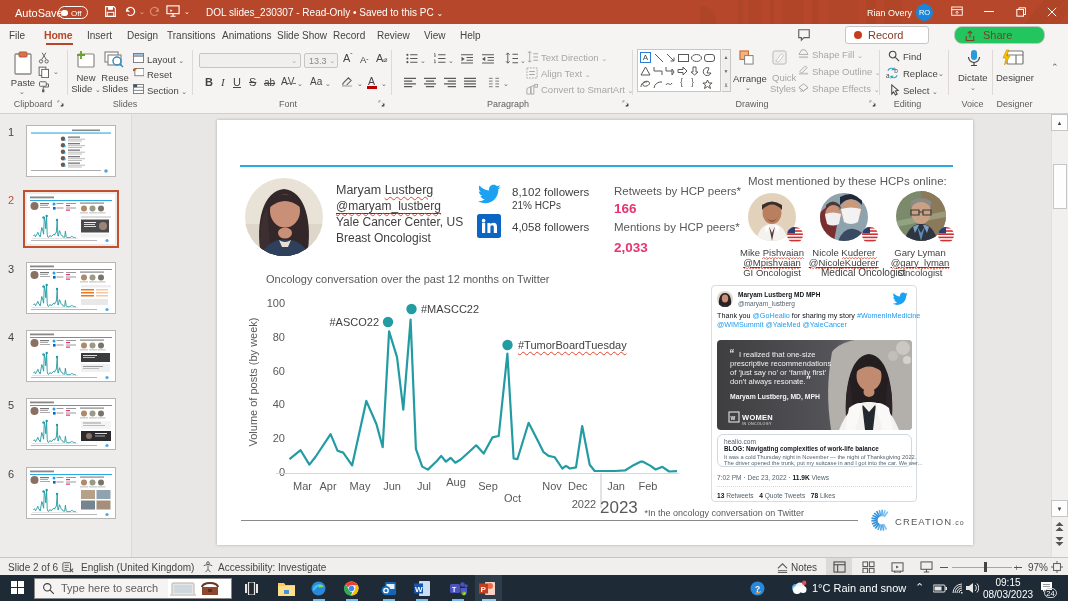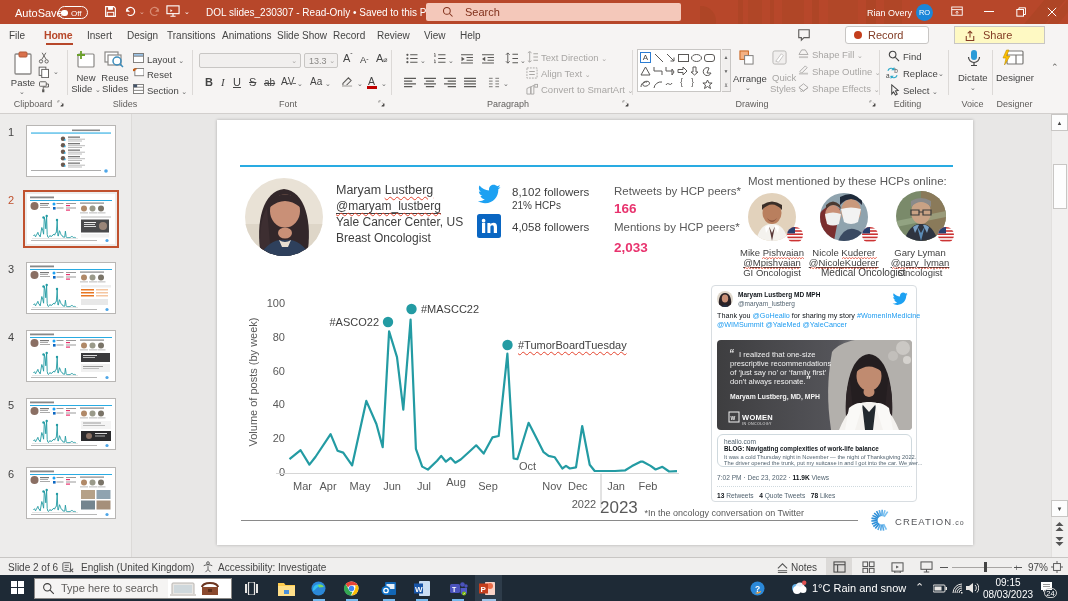--- a/index.html
+++ b/index.html
@@ -37,27 +37,20 @@
       <path d="M13 8a5 5 0 1 0-1.5 3.5" fill="none" stroke="#D88C74" stroke-width="1.5"></path>
       <path d="M13 4v4.4H8.6z" fill="#D88C74"></path>
     </svg>
   <svg class="abs" style="left:166px;top:5px" width="14" height="13" viewBox="0 0 16 15">
       <rect x="1" y="1" width="14" height="9" fill="none" stroke="#fff" stroke-width="1.3"></rect>
       <path d="M8 10v3M5 13h6" stroke="#fff" stroke-width="1.3"></path>
       <path d="M5 5l2.5 1.5L5 8z" fill="#fff"></path>
     </svg>
   <div class="abs car" style="left:184px;top:8px;color:#fff">⌄</div>
   <div class="abs" style="left:206px;top:7px;white-space:nowrap;color:#fff;font-size:10px">DOL slides_230307  -  Read-Only  •  Saved to this PC <span style="font-size:8px">⌄</span></div>
-  <div class="abs" style="left:426px;top:3px;width:255px;height:18px;background:#F4C8BA;border-radius:2px">
-    <svg class="abs" style="left:16px;top:3px" width="12" height="12" viewBox="0 0 16 16">
-        <circle cx="6.5" cy="6.5" r="4.5" fill="none" stroke="#81301B" stroke-width="1.4"></circle>
-        <path d="M10 10l4 4" stroke="#81301B" stroke-width="1.4"></path>
-      </svg>
-    <div class="abs" style="left:39px;top:3px;color:#81301B;font-size:11px">Search</div>
-  </div>
   <div class="abs" style="left:700px;top:0;width:368px;height:24px;overflow:hidden">
     <div class="abs" style="left:38px;top:0;width:5px;height:24px;background:#AE4526"></div>
     <div class="abs" style="left:48px;top:0;width:14px;height:24px;background:#B04627"></div>
     <div class="abs" style="left:70px;top:0;width:4px;height:24px;background:#AE4526"></div>
     <div class="abs" style="left:82px;top:0;width:22px;height:24px;background:#B04627"></div>
     <div class="abs" style="left:112px;top:0;width:7px;height:24px;background:#AE4526"></div>
     <div class="abs" style="left:128px;top:0;width:30px;height:24px;background:#B14728"></div>
     <div class="abs" style="left:166px;top:0;width:10px;height:24px;background:#AE4526"></div>
     <div class="abs" style="left:184px;top:0;width:18px;height:24px;background:#B04627"></div>
     <div class="abs" style="left:330px;top:-20px;width:16px;height:80px;background:#AE4526;transform:rotate(40deg)"></div>
@@ -94,21 +87,21 @@
   <div class="abs" style="left:377px;top:6px;font-size:10px;color:#444">Review</div>
   <div class="abs" style="left:424px;top:6px;font-size:10px;color:#444">View</div>
   <div class="abs" style="left:460px;top:6px;font-size:10px;color:#444">Help</div>
   <svg class="abs" style="left:797px;top:4px" width="14" height="14" viewBox="0 0 16 16">
       <path d="M2 2h12v9H8l-3 3v-3H2z" fill="none" stroke="#605E5C" stroke-width="1.3"></path>
     </svg>
   <div class="abs" style="left:845px;top:1.5px;width:84px;height:18px;background:#fff;border:1px solid #C8C6C4;border-radius:3px">
     <div class="abs" style="left:8px;top:4px;width:8px;height:8px;border-radius:50%;background:#C43E1C"></div>
     <div class="abs" style="left:22px;top:2.5px;font-size:11px;color:#823B24">Record</div>
   </div>
-  <div class="abs" style="left:954px;top:1.5px;width:91px;height:18px;background:#fef9c3;border:1px solid #C8C6C4;border-radius:0">
+  <div class="abs" style="left:954px;top:1.5px;width:91px;height:18px;background:#22c55e;border:1px solid #C8C6C4;border-radius:8px">
     <svg class="abs" style="left:9px;top:3px" width="12" height="12" viewBox="0 0 16 16">
         <path d="M8 10V2M5 4.5L8 1.5l3 3" fill="none" stroke="#823B24" stroke-width="1.4"></path>
         <path d="M3 8v6h10V8" fill="none" stroke="#823B24" stroke-width="1.4"></path>
       </svg>
     <div class="abs" style="left:28px;top:2.5px;font-size:11px;color:#823B24">Share</div>
   </div>
 </div>
 
 <div class="abs" style="left:0;top:45px;width:1068px;height:69px;background:#F6F4F3;border-bottom:1px solid #D2CFCD"></div>
 <div class="abs" style="left:0;top:0;width:0;height:0">
@@ -999,20 +992,21 @@
     </div>
   <div class="abs" style="left:648px;top:126.5px;width:110px;text-align:center;font-size:9.5px;color:#3F3F3F">Gary Lyman</div>
   <div class="abs" style="left:648px;top:136.5px;width:110px;text-align:center;font-size:9.5px;color:#3F3F3F"><span style="text-decoration:underline;text-decoration-color:#3F3F3F;text-decoration-thickness:0.8px">@gary_lyman</span></div>
   <div class="abs" style="left:648px;top:147px;width:110px;text-align:center;font-size:9.5px;color:#3F3F3F">Oncologist</div>
   <div class="abs" style="left:674.5px;top:147.2px">
       <svg width="57" height="3.2" viewBox="0 0 57 3.2" style="position:absolute">
         <path d="M0,1.8 L1.5,0.4 L3.0,1.8 L4.5,0.4 L6.0,1.8 L7.5,0.4 L9.0,1.8 L10.5,0.4 L12.0,1.8 L13.5,0.4 L15.0,1.8 L16.5,0.4 L18.0,1.8 L19.5,0.4 L21.0,1.8 L22.5,0.4 L24.0,1.8 L25.5,0.4 L27.0,1.8 L28.5,0.4 L30.0,1.8 L31.5,0.4 L33.0,1.8 L34.5,0.4 L36.0,1.8 L37.5,0.4 L39.0,1.8 L40.5,0.4 L42.0,1.8 L43.5,0.4 L45.0,1.8 L46.5,0.4 L48.0,1.8 L49.5,0.4 L51.0,1.8 L52.5,0.4 L54.0,1.8 L55.5,0.4 L57.0,1.8" fill="none" stroke="#e5442e" stroke-width="0.8"></path>
       </svg>
     </div>
 
+  <div class="abs" style="left:49px;top:153px;font-size:11px;color:#595959">Oncology conversation over the past 12 months on Twitter</div>
 
   <div class="abs" style="left:28px;top:255px;font-size:11px;color:#595959;transform:rotate(-90deg);transform-origin:0 0;white-space:nowrap;width:160px;text-align:center;left:30px;top:342px">Volume of posts (by week)</div>
   <div class="abs" style="left:40px;top:177px;width:28px;text-align:right;font-size:11px;color:#595959">100</div>
   <div class="abs" style="left:40px;top:211px;width:28px;text-align:right;font-size:11px;color:#595959">80</div>
   <div class="abs" style="left:40px;top:245px;width:28px;text-align:right;font-size:11px;color:#595959">60</div>
   <div class="abs" style="left:40px;top:278px;width:28px;text-align:right;font-size:11px;color:#595959">40</div>
   <div class="abs" style="left:40px;top:312px;width:28px;text-align:right;font-size:11px;color:#595959">20</div>
   <div class="abs" style="left:40px;top:346px;width:28px;text-align:right;font-size:11px;color:#595959">0</div>
   <svg class="abs" style="left:0;top:0" width="756" height="425" viewBox="0 0 756 425">
     <line x1="59" y1="353.5" x2="462" y2="353.5" stroke="#D6D6D6" stroke-width="1"></line>
@@ -1025,21 +1019,21 @@
   <div class="abs" style="left:100px;top:196px;width:62px;text-align:right;font-size:11px;color:#3F3F3F">#ASCO22</div>
   <div class="abs" style="left:204px;top:183px;font-size:11px;color:#3F3F3F">#MASCC22</div>
   <div class="abs" style="left:301px;top:219px;font-size:11px;color:#3F3F3F"><span class="wavy">#TumorBoardTuesday</span></div>
   <div class="abs" style="left:63px;top:360px;width:32px;text-align:right;font-size:11px;color:#595959">Mar</div>
   <div class="abs" style="left:95px;top:360px;width:32px;text-align:center;font-size:11px;color:#595959">Apr</div>
   <div class="abs" style="left:127px;top:360px;width:32px;text-align:center;font-size:11px;color:#595959">May</div>
   <div class="abs" style="left:159px;top:360px;width:32px;text-align:center;font-size:11px;color:#595959">Jun</div>
   <div class="abs" style="left:191px;top:360px;width:32px;text-align:center;font-size:11px;color:#595959">Jul</div>
   <div class="abs" style="left:223px;top:356px;width:32px;text-align:center;font-size:11px;color:#595959">Aug</div>
   <div class="abs" style="left:255px;top:360px;width:32px;text-align:center;font-size:11px;color:#595959">Sep</div>
-  <div class="abs" style="left:287px;top:340px;width:32px;text-align:right;font-size:11px;color:#595959">Oct</div>
+  <div class="abs" style="left:287px;top:372px;width:32px;text-align:left;font-size:11px;color:#595959">Oct</div>
   <div class="abs" style="left:319px;top:360px;width:32px;text-align:center;font-size:11px;color:#595959">Nov</div>
   <div class="abs" style="left:351px;top:360px;width:32px;text-align:left;font-size:11px;color:#595959">Dec</div>
   <div class="abs" style="left:383px;top:360px;width:32px;text-align:center;font-size:11px;color:#595959">Jan</div>
   <div class="abs" style="left:415px;top:360px;width:32px;text-align:center;font-size:11px;color:#595959">Feb</div>
   <div class="abs" style="left:351px;top:378px;width:32px;text-align:center;font-size:11px;color:#595959">2022</div>
   <div class="abs" style="left:383px;top:378px;width:32px;text-align:center;font-size:17px;color:#595959">2023</div>
 
   <div class="abs" style="left:24px;top:400px;width:617px;height:1px;background:#8a8a8a"></div>
   <div class="abs" style="left:400px;top:388px;width:187px;text-align:right;font-size:9px;color:#595959">*In the oncology conversation on Twitter</div>
   <svg class="abs" style="left:654px;top:389px" width="22" height="23" viewBox="0 0 22 23">

